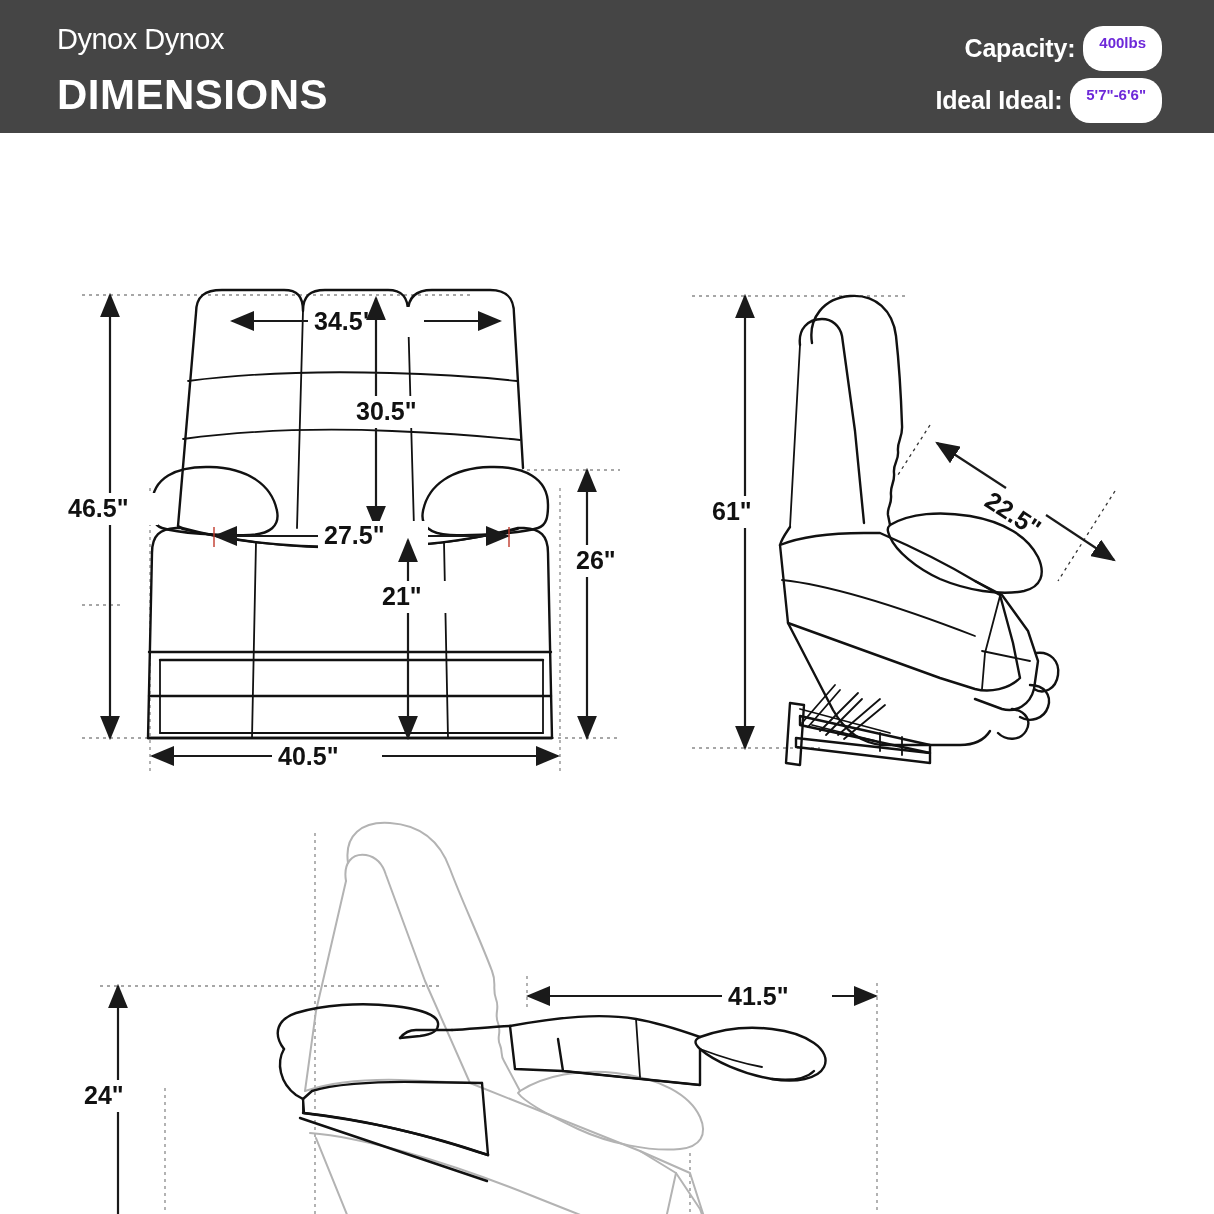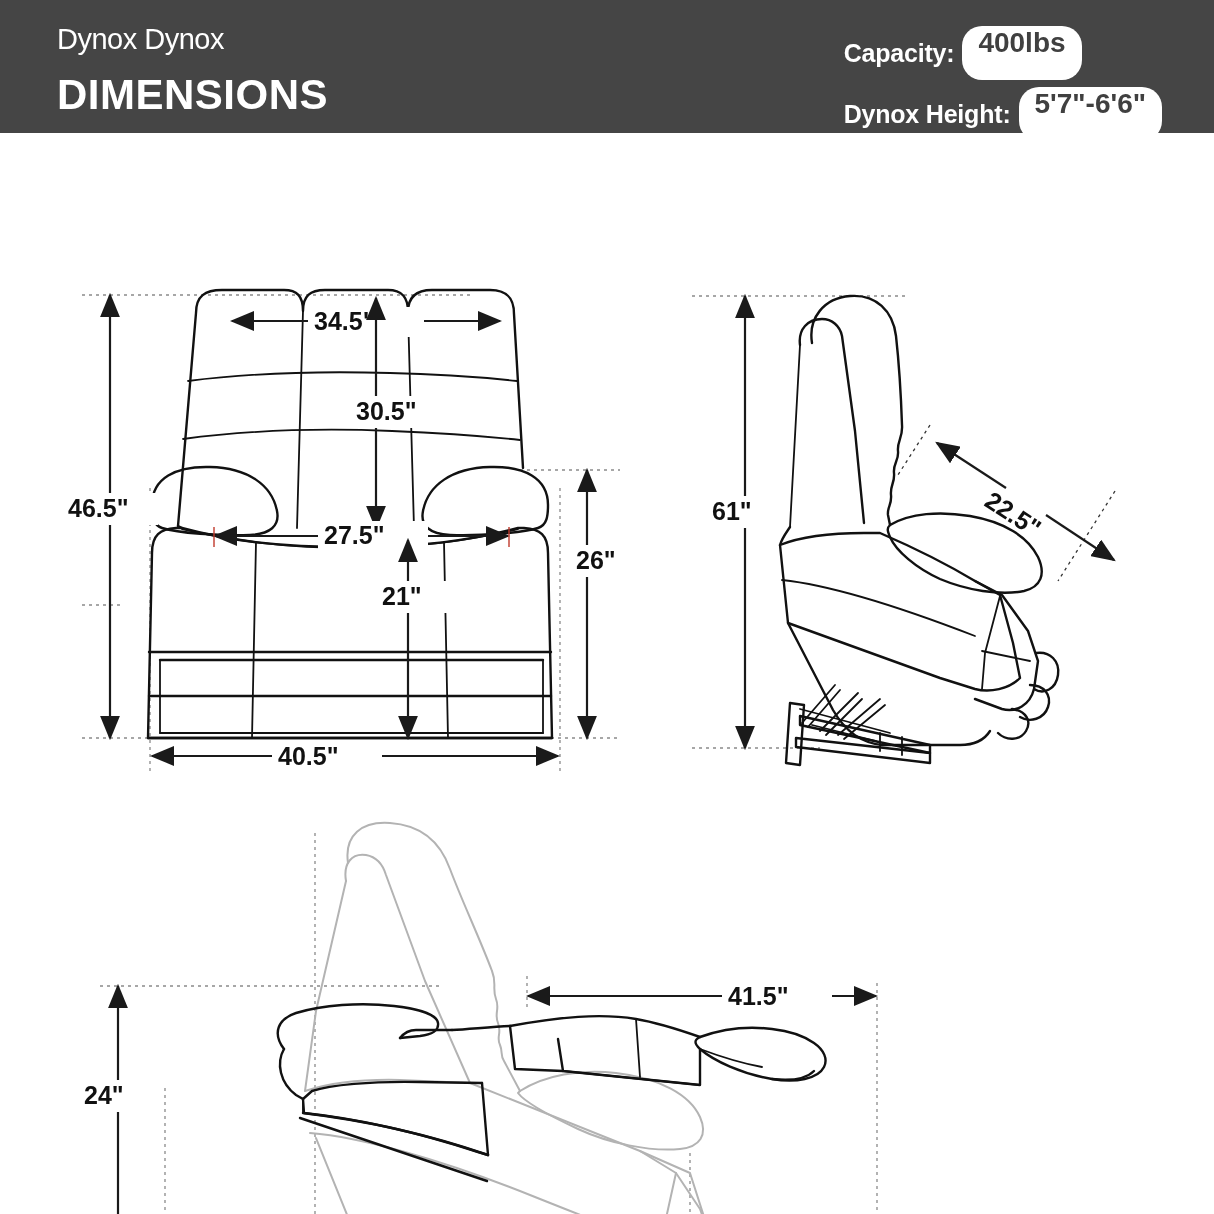--- a/index.html
+++ b/index.html
@@ -48,37 +48,38 @@
   }
   #header-right {
     position: absolute;
     right: 52px;
     top: 26px;
     text-align: right;
   }
   .spec-row {
     display: flex;
     align-items: center;
+    justify-content: flex-end;
     margin-bottom: 7px;
     white-space: nowrap;
   }
   .spec-label {
     color: #ffffff;
     font-size: 25px;
     font-weight: 700;
     letter-spacing: -0.2px;
     margin-right: 8px;
   }
   .spec-pill {
     background: #ffffff;
-    color: #404040;
-    font-size: 28px;
+    color: #6d28d9;
+    font-size: 15px;
     font-weight: 700;
     border-radius: 20px;
-    padding: 3px 16px 23px 16px;
+    padding: 3px 16px 14px 16px;
     line-height: 28px;
   }
 
   
   #diagram-canvas {
     position: absolute;
     left: 0; top: 133px;
     width: 1214px;
     height: 1081px;
   }
@@ -105,21 +106,21 @@
   <div id="header-left">
     <div id="brand-name">Dynox Dynox</div>
     <div id="page-title">DIMENSIONS</div>
   </div>
   <div id="header-right">
     <div class="spec-row">
       <span class="spec-label">Capacity:</span>
       <span class="spec-pill">400lbs</span>
     </div>
     <div class="spec-row">
-      <span class="spec-label">Dynox Height:</span>
+      <span class="spec-label">Ideal Ideal:</span>
       <span class="spec-pill">5'7"-6'6"</span>
     </div>
   </div>
 </div>
 
 <div id="diagram-canvas">
 <svg width="1214" height="1081" viewBox="0 0 1214 1081" xmlns="http://www.w3.org/2000/svg">
 
   <defs>
     <marker id="arrR" markerWidth="11" markerHeight="9" refX="10" refY="4.5" orient="auto">

